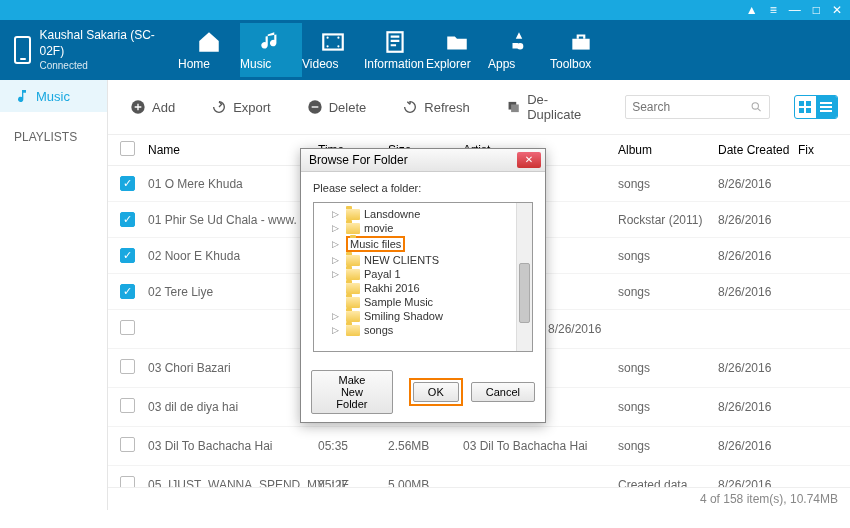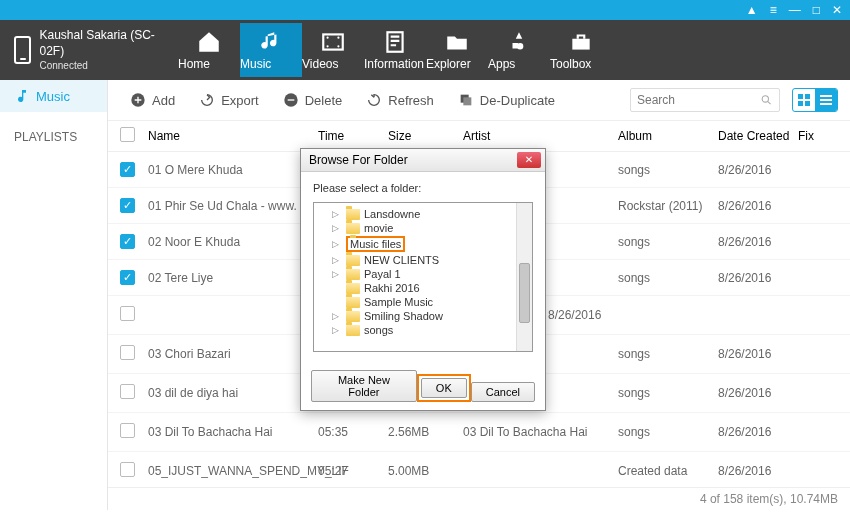--- a/index.html
+++ b/index.html
@@ -1,35 +1,35 @@
 <!DOCTYPE html>
 <html><head>
 <meta charset="utf-8">
 <style>
 *{box-sizing:border-box;margin:0;padding:0;font-family:"Segoe UI",Arial,sans-serif}
 body{width:850px;height:528px;overflow:hidden;background:#fff;position:relative}
 .titlebar{height:20px;background:#19a8e0;display:flex;justify-content:flex-end;align-items:center;padding:0 8px;gap:12px}
 .titlebar span{color:#fff;font-size:12px;cursor:pointer}
-.header{background:#404040;height:60px;display:flex;align-items:center;padding:0 14px}
+.header{background:#0369a1;height:60px;display:flex;align-items:center;padding:0 14px}
 .device{display:flex;align-items:center;gap:8px;width:160px}
 .phone-icon{width:18px;height:28px;border:2px solid #fff;border-radius:3px;position:relative}
 .phone-icon::after{content:"";position:absolute;bottom:2px;left:50%;transform:translateX(-50%);width:6px;height:2px;background:#fff;border-radius:1px}
 .device-info{color:#fff;font-size:12px;line-height:1.3}
 .device-info .sub{font-size:10px;opacity:.85}
 .nav{display:flex;gap:0;margin-left:4px}
 .nav-item{width:62px;text-align:left;color:#fff;font-size:12px;padding:6px 0;cursor:pointer}
 .nav-item.active{background:#0d8ec2}
 .nav-item svg{width:26px;height:26px;display:block;margin:0 auto 2px}
 .body{display:flex;height:430px}
 .sidebar{width:155px;border-right:1px solid #e5e5e5}
 .music-tab{background:#e8f6fc;padding:8px 14px;display:flex;align-items:center;gap:6px;color:#19a8e0;font-size:13px}
 .music-tab svg{width:16px;height:16px}
 .playlists{padding:18px 14px;font-size:12px;color:#666}
 .main{flex:1;display:flex;flex-direction:column}
-.toolbar{display:flex;align-items:center;padding:8px 12px;border-bottom:1px solid #eee;gap:4px}
+.toolbar{display:flex;align-items:center;padding:8px 12px;border-bottom:1px solid #eee;gap:16px}
 .tbtn{display:flex;align-items:center;gap:6px;padding:4px 10px;font-size:13px;color:#555;cursor:pointer}
 .tbtn svg{width:16px;height:16px}
 .search{margin-left:auto;display:flex;align-items:center;border:1px solid #ddd;padding:2px 6px;width:150px;height:24px;border-radius:2px}
 .search input{border:none;outline:none;font-size:12px;width:100%}
 .view-toggle{display:flex;margin-left:8px;border:1px solid #19a8e0;border-radius:3px;overflow:hidden}
 .view-toggle span{width:22px;height:22px;display:flex;align-items:center;justify-content:center;color:#19a8e0}
 .view-toggle span.active{background:#19a8e0;color:#fff}
 .thead{display:flex;align-items:center;padding:6px 12px;font-size:12px;color:#000000;border-bottom:1px solid #eee}
 .col-chk{width:28px}
 .col-name{width:170px}
@@ -47,21 +47,21 @@
 .overlay{position:absolute;top:148px;left:300px;width:246px;background:#fff;border:1px solid #888;box-shadow:0 3px 12px rgba(0,0,0,.3)}
 .dlg-title{background:linear-gradient(#fafafa,#e6e6e6);display:flex;justify-content:space-between;align-items:center;padding:3px 4px 3px 8px;font-size:12px;border-bottom:1px solid #ccc}
 .dlg-close{background:linear-gradient(#e67,#c33);color:#fff;width:24px;height:16px;text-align:center;font-size:10px;border-radius:2px;line-height:16px;cursor:pointer}
 .dlg-body{padding:10px 12px;font-size:11px;color:#333}
 .folder-box{border:1px solid #999;height:150px;margin-top:8px;overflow:auto;background:#fff;position:relative}
 .folder-item{display:flex;align-items:center;gap:4px;padding:1px 4px;font-size:11px}
 .folder-item .tri{width:10px;color:#888;font-size:9px}
 .folder-icon{width:14px;height:11px;background:linear-gradient(#ffe9a8,#f3c94e);border-radius:1px;position:relative}
 .folder-icon::before{content:"";position:absolute;top:-3px;left:0;width:6px;height:3px;background:#f3c94e;border-radius:1px 1px 0 0}
 .highlight{border:2px solid #f57c00;padding:0 2px}
-.dlg-buttons{display:flex;padding:8px 10px;justify-content:flex-start;align-items:flex-end}
+.dlg-buttons{display:flex;gap:8px;padding:8px 10px;justify-content:flex-start;align-items:center}
 .dlg-btn{background:linear-gradient(#fafafa,#e6e6e6);border:1px solid #999;padding:3px 14px;font-size:11px;cursor:pointer;border-radius:2px}
 .ok-wrap{border:2px solid #f57c00;padding:2px}
 .scrollbar{position:absolute;right:0;top:0;bottom:0;width:16px;background:#f0f0f0;border-left:1px solid #ddd}
 .thumb{position:absolute;left:2px;right:2px;top:60px;height:60px;background:#c8c8c8;border:1px solid #aaa;border-radius:2px}
 </style>
 </head>
 <body>
 
 <div class="titlebar">
   <span>▲</span>

